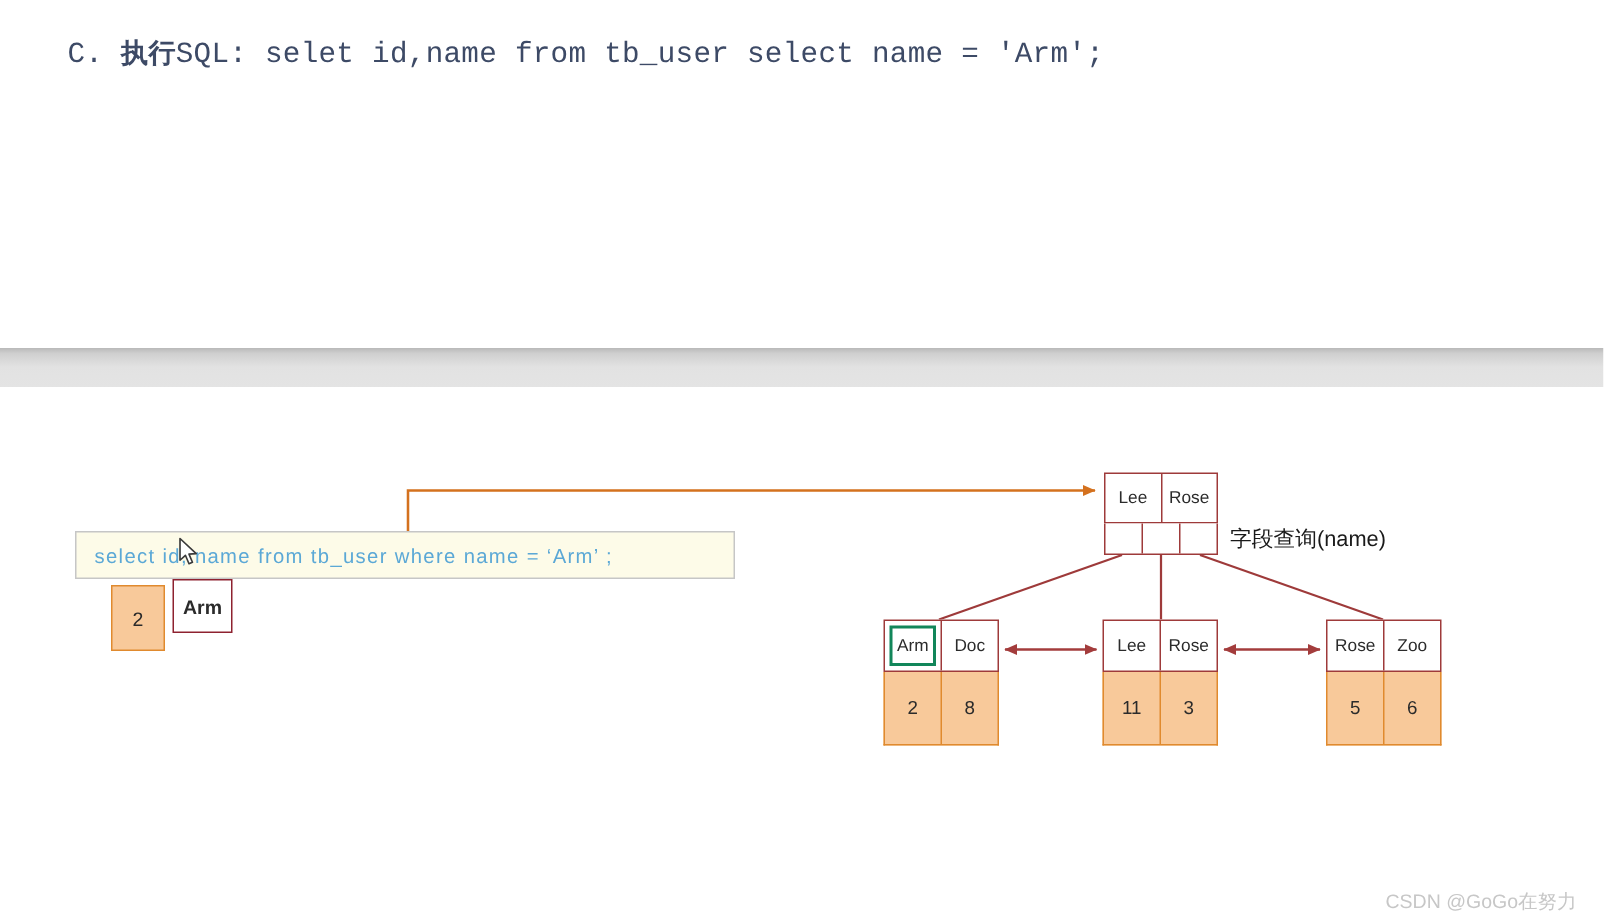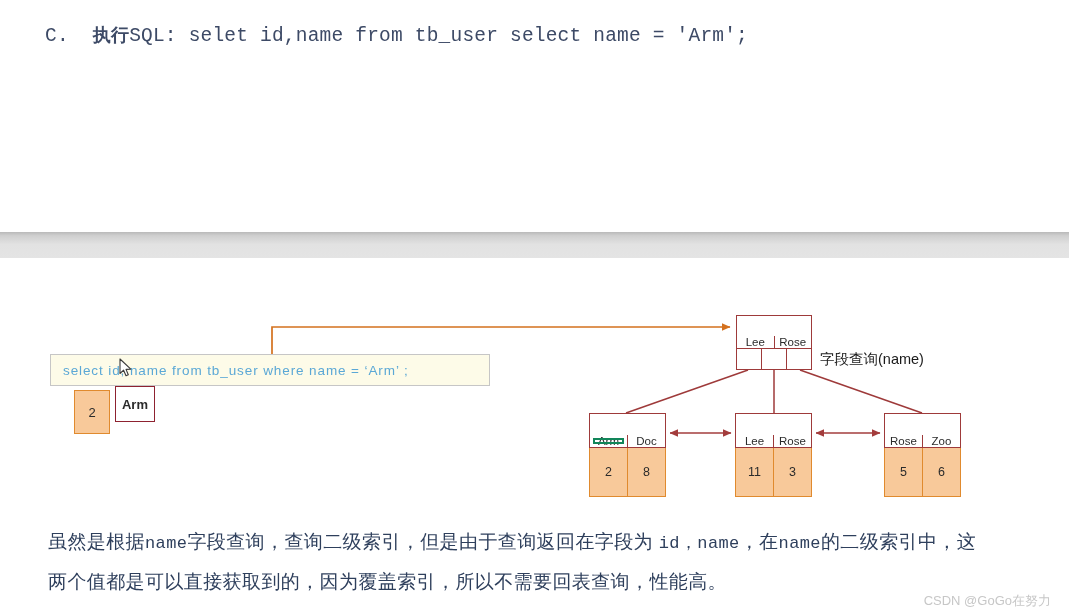--- a/index.html
+++ b/index.html
@@ -30,21 +30,20 @@
     font-family: "Liberation Mono", monospace;
     font-size: 19.5px;
     letter-spacing: 0.2px;
     color: #3d4a66;
     white-space: nowrap;
   }
   #top-heading .cn {
     font-family: "Liberation Sans", sans-serif;
     font-weight: bold;
     font-size: 18px;
-    margin-left: 12px;
   }
 
   
   #divider-band {
     position: absolute;
     left: 0;
     top: 232px;
     width: 1069px;
     height: 26px;
     background: linear-gradient(to bottom, #b9b9b9 0%, #cfcfcf 14%, #e2e2e2 48%, #e4e4e4 100%);
@@ -141,21 +140,20 @@
   
   .node {
     position: absolute;
     box-sizing: border-box;
   }
   .node-keys {
     display: flex;
     box-sizing: border-box;
     border: 1.6px solid #9e3a3a;
     background: #ffffff;
-    align-items: flex-end;
   }
   .node-keys .cell {
     flex: 1;
     display: flex;
     align-items: center;
     justify-content: center;
     font-size: 11.5px;
     color: #2b2b2b;
     box-sizing: border-box;
     position: relative;
@@ -347,17 +345,16 @@
       <div class="node-vals">
         <div class="cell">5</div>
         <div class="cell">6</div>
       </div>
     </div>
 
   </div>
 
   <div id="index-label" style="top:92px;">字段查询(name)</div>
 
-  <div id="bottom-paragraph"><span>虽然是根据</span><span class="mono">name</span><span>字段查询，查询二级索引，但是由于查询返回在字段为 </span><span class="mono">id，name</span><span>，在</span><span class="mono">name</span><span>的二级索</span><span>引中，这两个值都是可以直接获取到的，因为覆盖索引，所以不需要回表查询，性能高。</span></div>
 
   <div id="watermark">CSDN @GoGo在努力</div>
 
 </div>
 
 </body></html>

